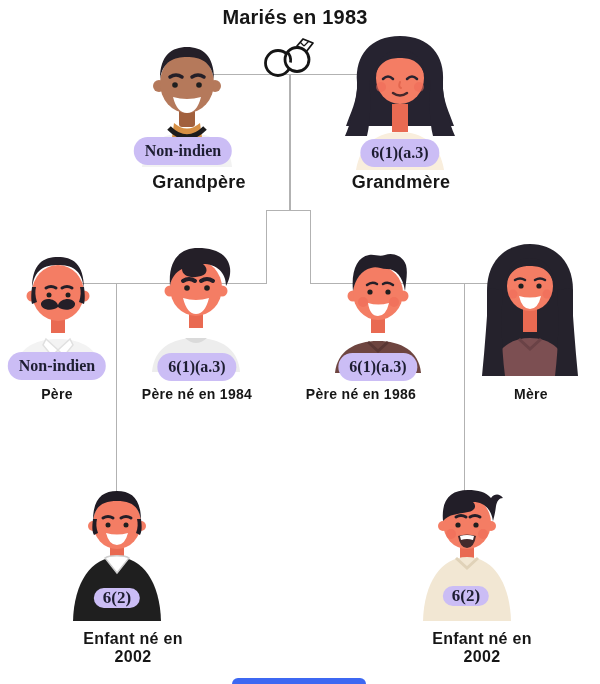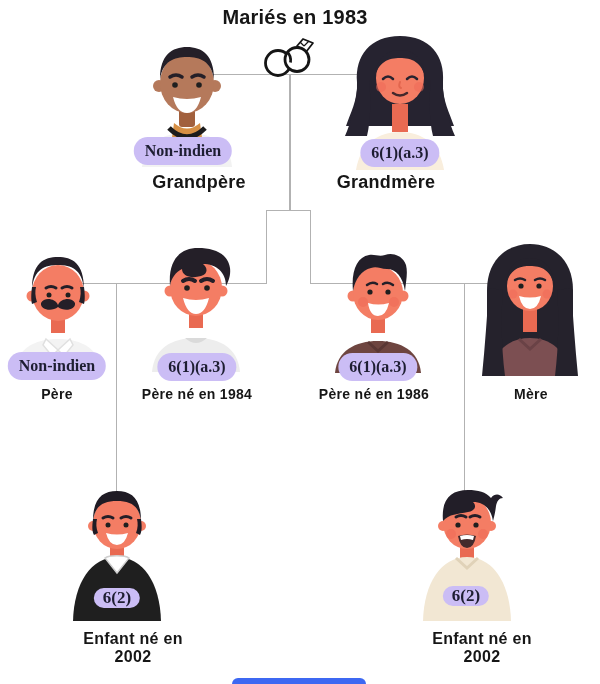--- a/index.html
+++ b/index.html
@@ -71,21 +71,21 @@
     <path d="M68,20 C51,20 43,33 42,50 C46,31 57,28 68,28 C79,28 90,31 94,50 C93,33 85,20 68,20 Z" fill="#262330"></path>
     <path d="M51,49 Q56,44 61,49 M75,49 Q80,44 85,49" stroke="#2a2430" stroke-width="2.5" fill="none" stroke-linecap="round"></path>
     <circle cx="49" cy="57" r="5" fill="#ee6a57" opacity=".55"></circle>
       <circle cx="87" cy="57" r="5" fill="#ee6a57" opacity=".55"></circle>
     <path d="M68,52 q-2,5 1,6" stroke="#e2664e" stroke-width="2" fill="none" stroke-linecap="round"></path>
     <path d="M61,63 Q68,68 75,63" stroke="#43282c" stroke-width="2.5" fill="none" stroke-linecap="round"></path>
     <path d="M26,50 C24,76 19,92 13,106 L35,106 C39,90 39,66 37,50 Z" fill="#262330"></path>
     <path d="M110,50 C112,76 117,92 123,106 L101,106 C97,90 97,66 99,50 Z" fill="#262330"></path>
   </svg>
   <div class="badge" style="left:400px;top:139px;">6(1)(a.3)</div>
-  <div class="name big" style="left:386px;top:172px;text-align:center;">Grandmère</div>
+  <div class="name big" style="left:401px;top:172px;text-align:center;">Grandmère</div>
 
   <svg class="avatar" style="left:2px;top:243px;" width="112" height="130" viewBox="0 0 112 130">
     <circle cx="30" cy="53" r="5.5" fill="#f47d64"></circle>
       <circle cx="82" cy="53" r="5.5" fill="#f47d64"></circle>
     <rect x="49" y="70" width="14" height="20" fill="#e96a52"></rect>
     <path d="M12,130 C14,106 32,96 56,96 C80,96 98,106 100,130 Z" fill="#f3f3f3"></path>
     <path d="M44,96 L56,107 L50,113 L41,102 Z" fill="#ffffff" stroke="#e0e0e0" stroke-width="1.5"></path>
     <path d="M68,96 L56,107 L62,113 L71,102 Z" fill="#ffffff" stroke="#e0e0e0" stroke-width="1.5"></path>
     <ellipse cx="56" cy="50" rx="26" ry="28" fill="#f47d64"></ellipse>
     <path d="M30,46 C30,20 42,14 56,14 C70,14 82,20 82,46 C80,26 69,22 56,22 C43,22 32,26 30,46 Z" fill="#241f28"></path>
@@ -124,21 +124,21 @@
     <ellipse cx="57" cy="50" rx="25" ry="27" fill="#f47d64"></ellipse>
     <path d="M32,48 C30,28 36,14 48,12 C54,11 58,14 64,12 C72,9 82,13 85,22 C87,30 85,38 84,48 C82,34 75,26 66,26 C59,26 56,23 50,25 C41,27 34,36 32,48 Z" fill="#221e28"></path>
     <path d="M46,42 Q51,38 56,41 M62,41 Q67,38 72,42" stroke="#241f28" stroke-width="2.5" fill="none" stroke-linecap="round"></path>
     <circle cx="49" cy="49" r="2.6" fill="#1f1f1f"></circle>
       <circle cx="67" cy="49" r="2.6" fill="#1f1f1f"></circle>
     <circle cx="42" cy="59" r="5" fill="#ee6a57" opacity=".6"></circle>
       <circle cx="73" cy="59" r="5" fill="#ee6a57" opacity=".6"></circle>
     <path d="M47,60 Q57,63 68,60 Q65,73 57,73 Q49,73 47,60 Z" fill="#ffffff"></path>
   </svg>
   <div class="badge" style="left:378px;top:353px;">6(1)(a.3)</div>
-  <div class="name" style="left:374px;top:386px;">Père né en 1986</div>
+  <div class="name" style="left:361px;top:386px;">Père né en 1986</div>
 
   <svg class="avatar" style="left:465px;top:236px;" width="130" height="140" viewBox="0 0 130 140">
     <path d="M22,140 L22,54 C22,24 42,8 65,8 C88,8 108,24 108,54 L108,140 Z" fill="#25222c"></path>
     <rect x="58" y="72" width="14" height="24" fill="#e96a52"></rect>
     <path d="M26,140 C28,114 45,102 65,102 C85,102 102,114 104,140 Z" fill="#7c4f52"></path>
     <path d="M54,103 L65,113 L76,103" stroke="#6a4246" stroke-width="3" fill="none"></path>
     <ellipse cx="65" cy="50" rx="23" ry="25" fill="#f47d64"></ellipse>
     <path d="M65,22 C49,22 41,34 40,52 C44,33 54,30 65,30 C76,30 86,33 90,52 C89,34 81,22 65,22 Z" fill="#25222c"></path>
     <path d="M50,44 Q55,41 60,44 M70,44 Q75,41 80,44" stroke="#25222c" stroke-width="2.5" fill="none" stroke-linecap="round"></path>
     <circle cx="56" cy="50" r="2.6" fill="#1f1f1f"></circle>

